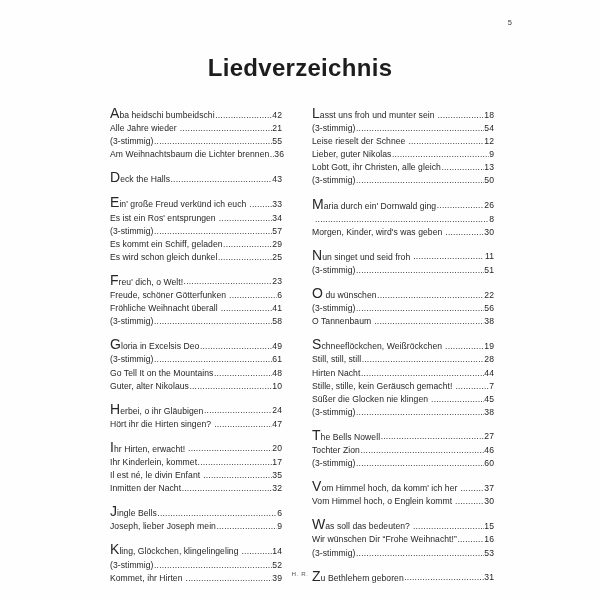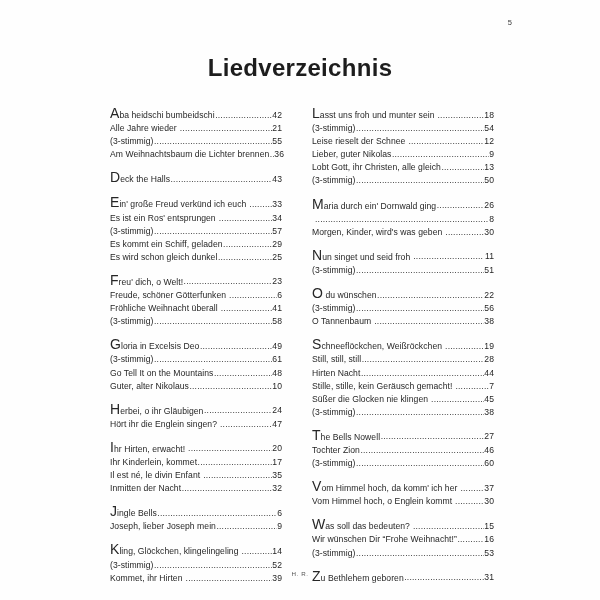--- a/index.html
+++ b/index.html
@@ -209,21 +209,21 @@
             <span class="pg">10</span>
           </div>
         </div>
         <div class="group">
           <div class="entry lead">
             <span class="title-txt">Herbei, o ihr Gläubigen</span>
             <span class="leader">................................................................................</span>
             <span class="pg">24</span>
           </div>
           <div class="entry spaced">
-            <span class="title-txt">Hört ihr die Englein singen?</span>
+            <span class="title-txt">Hört ihr die Hirten singen?</span>
             <span class="leader">................................................................................</span>
             <span class="pg">47</span>
           </div>
         </div>
         <div class="group">
           <div class="entry lead spaced">
             <span class="title-txt">Ihr Hirten, erwacht!</span>
             <span class="leader">................................................................................</span>
             <span class="pg">20</span>
           </div>

